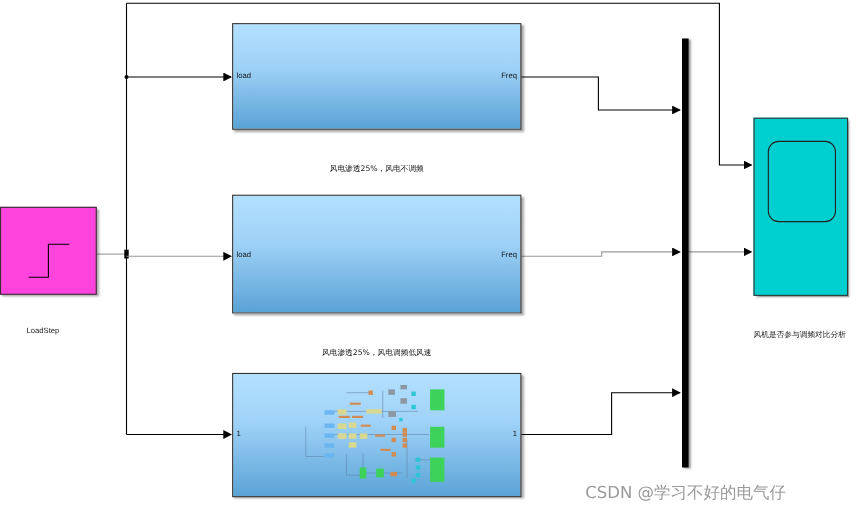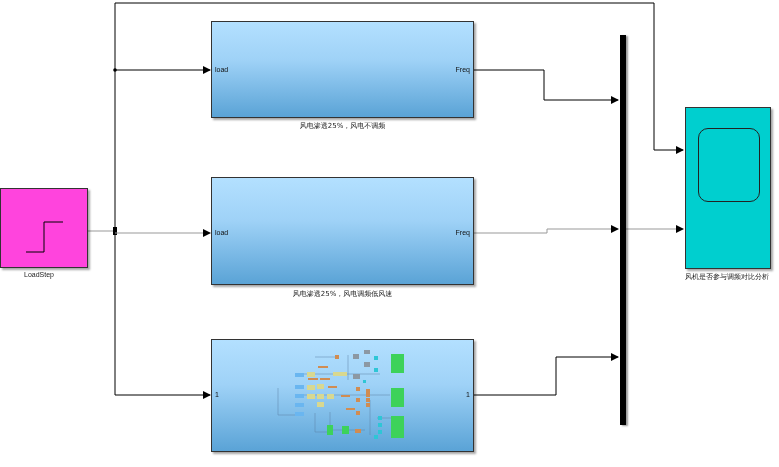--- a/index.html
+++ b/index.html
@@ -5,21 +5,21 @@
   html,body{margin:0;padding:0;background:#fff;}
   body{width:779px;height:467px;position:relative;overflow:hidden;font-family:"Liberation Sans",sans-serif;}
   .canvas{position:absolute;left:0;top:0;width:779px;height:467px;background:#fff;}
   svg.wires{position:absolute;left:0;top:0;width:779px;height:467px;}
   .block{position:absolute;box-sizing:border-box;border:1px solid #333;box-shadow:2px 2px 2px rgba(0,0,0,0.35);}
   .subsys{background:linear-gradient(to bottom,#b3e0ff 0%,#9fd2f7 40%,#5aa3d6 100%);}
   .step{background:#ff44dd;left:0;top:188px;width:88px;height:80px;}
   .scope{background:#00cfcf;left:685px;top:107px;width:86px;height:162px;}
   .scope-screen{position:absolute;left:12px;top:20px;width:60px;height:72px;border:1px solid #222;border-radius:10px;}
   .port{position:absolute;font-size:7px;color:#111;}
-  .caption{position:absolute;font-size:7px;color:#222;white-space:nowrap;text-align:center;font-family:"DejaVu Sans",sans-serif;}
+  .caption{position:absolute;font-size:7px;color:#222;white-space:nowrap;text-align:center;font-family:"DejaVu Sans",sans-serif;margin-top:27px;}
   .mux{position:absolute;left:620px;top:35px;width:6px;height:390px;background:#000;box-shadow:2px 1px 2px rgba(0,0,0,0.4);}
   .watermark{position:absolute;left:532px;top:439px;font-size:15px;color:#9a9a9a;white-space:nowrap;font-family:"DejaVu Sans",sans-serif;}
   .mini{position:absolute;left:270px;top:340px;width:150px;height:105px;}
 </style>
 </head>
 <body>
 
 <div class="canvas">
 
   <svg class="wires" viewBox="0 0 779 467">
@@ -136,13 +136,14 @@
     </g>
   </svg>
 
   <div class="mux"></div>
 
   <div class="block scope">
     <div class="scope-screen"></div>
   </div>
   <div class="caption" style="left:672px;width:110px;top:272px;">风机是否参与调频对比分析</div>
 
+  <div class="watermark">CSDN @学习不好的电气仔</div>
 </div>
 
 </body></html>

